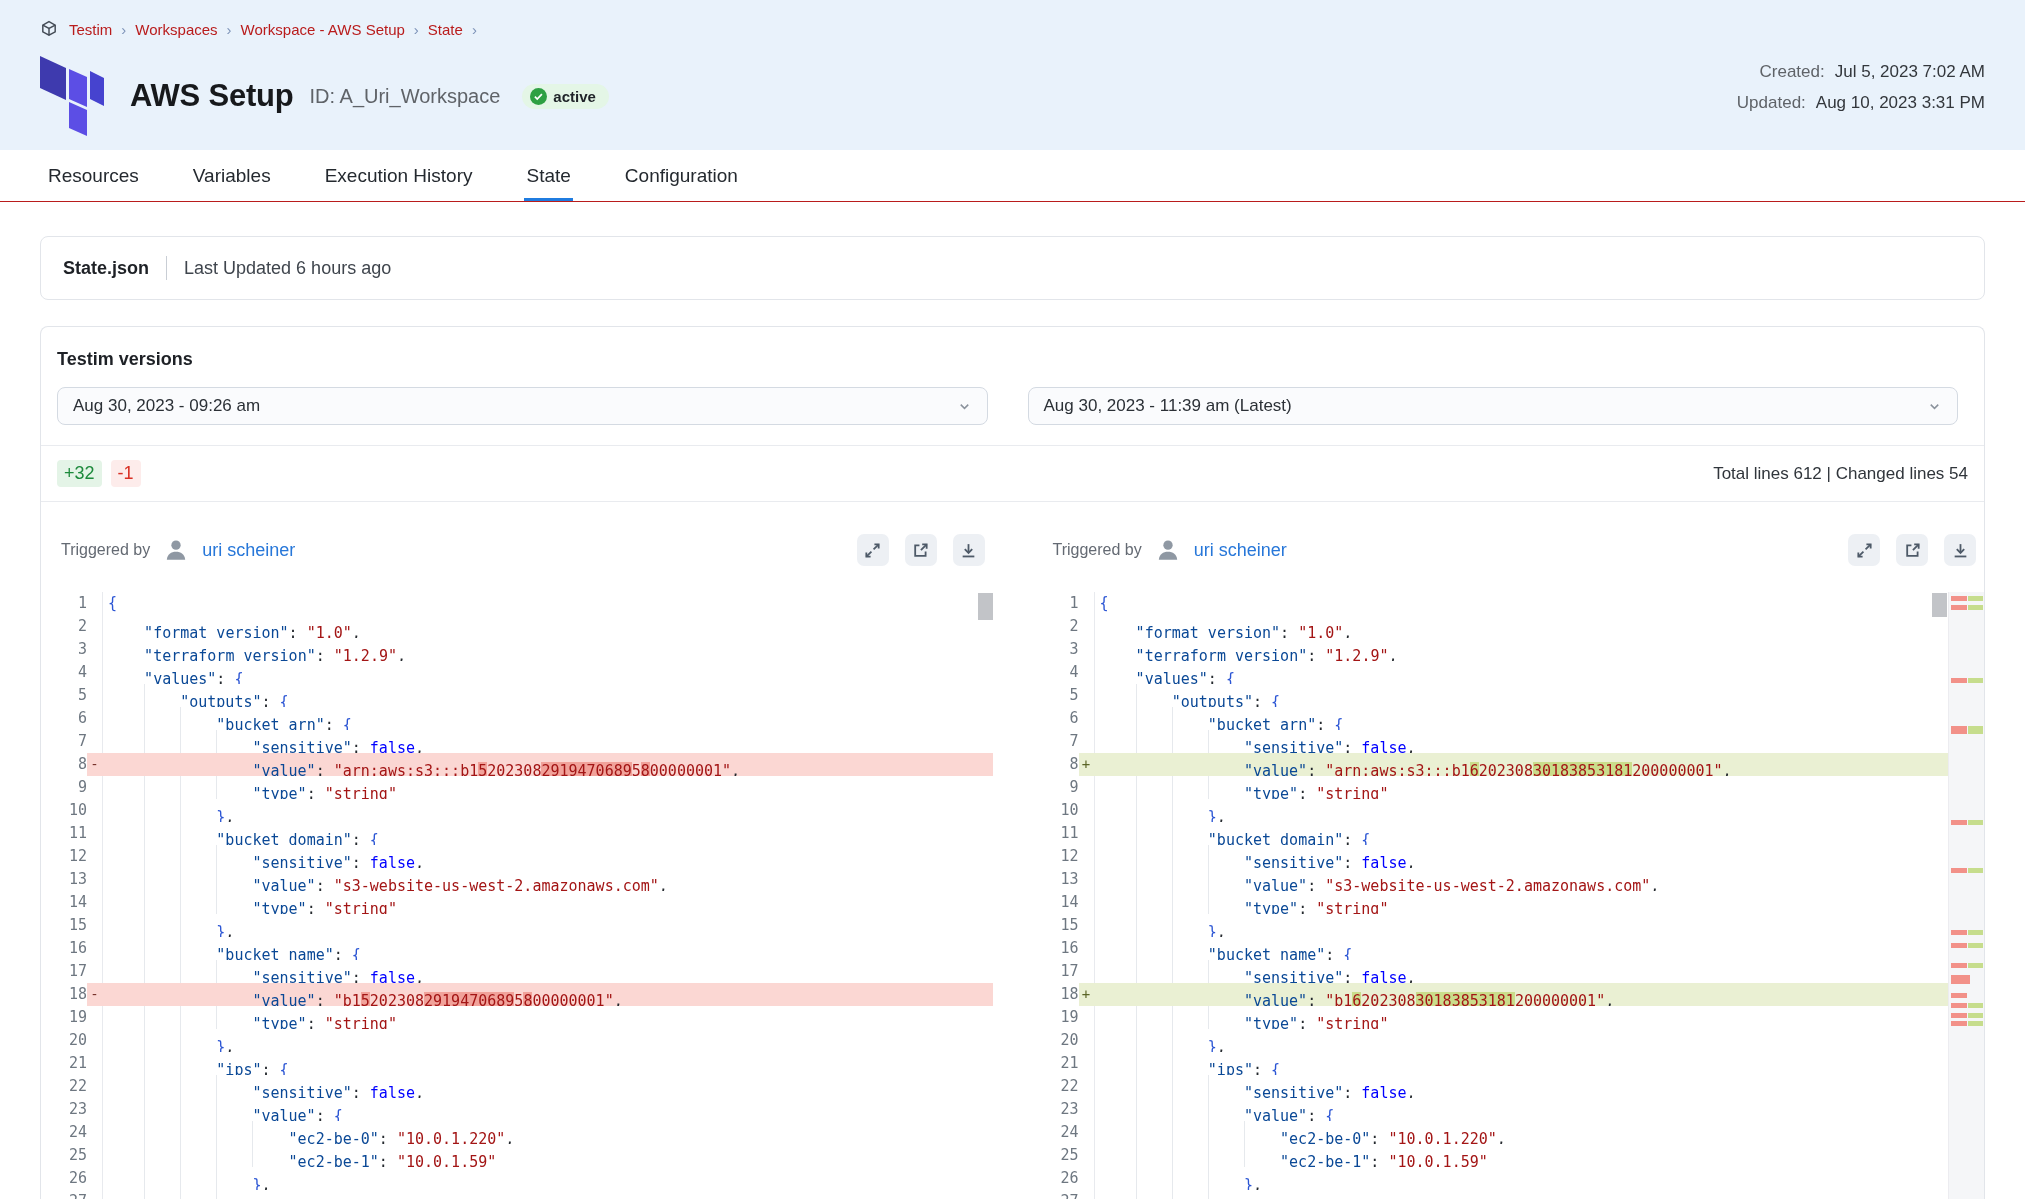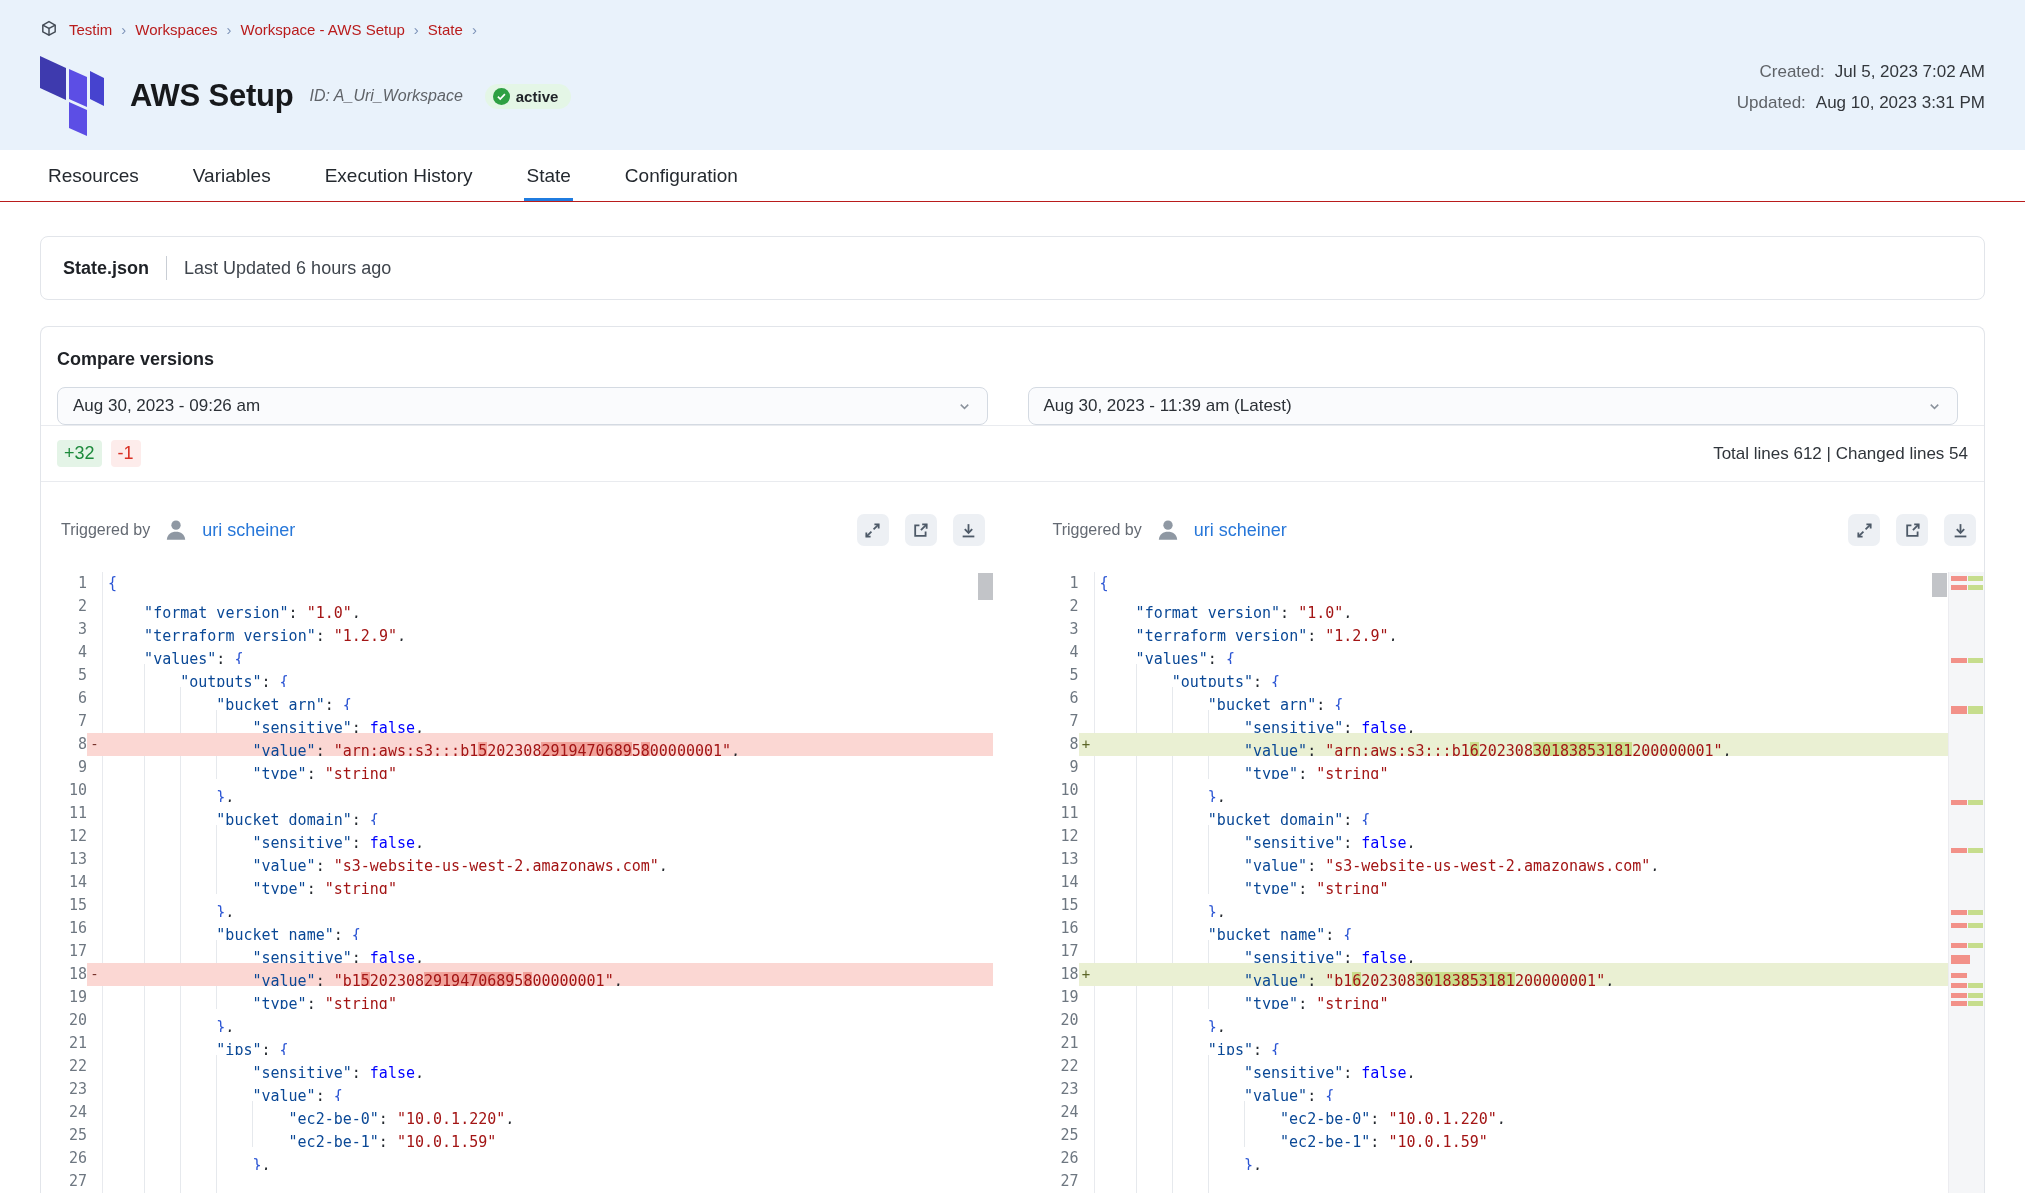--- a/index.html
+++ b/index.html
@@ -15,21 +15,21 @@
   .bc-icon { display:flex; margin-right:2px; }
   .title-row { display:flex; align-items:flex-start; margin-top:14px; }
   .logo { width:64px; height:82px; position:relative; margin-right:26px; flex:none; }
   .logo div { position:absolute; inset:0; }
   .lp1 { background:#3e3aae; clip-path:polygon(0 2px,26px 14px,26px 46px,0 34px); }
   .lp2 { background:#5c4ee5; clip-path:polygon(29px 15px,47px 23px,47px 53px,29px 45px); }
   .lp4 { background:#4643cf; clip-path:polygon(50px 17px,64px 24px,64px 52px,50px 45px); }
   .lp3 { background:#5c4ee5; clip-path:polygon(29px 48px,47px 56px,47px 82px,29px 74px); }
   .title-group { display:flex; align-items:center; margin-top:24px;text-align:center; }
   .page-title { font-size:31px; font-weight:600; color:#17191c; letter-spacing:-0.2px; }
-  .ws-id { font-size:16px; color:#5f6368; margin-left:16px;font-style:italic; }
+  .ws-id { font-size:20px; color:#5f6368; margin-left:16px; }
   .status-badge { margin-left:22px; background:#e4f6e6; border-radius:13px; padding:4px 13px 4px 8px; display:flex; align-items:center; gap:6px; }
   .status-badge .txt { font-size:15px; font-weight:700; color:#1f2328; }
   .meta { margin-left:auto; display:flex; flex-direction:column; gap:11px; align-items:flex-end; padding-top:8px; font-size:17px; }
   .meta-row { display:flex; gap:10px; }
   .meta-label { color:#5f6368; }
   .meta-value { color:#33373c; }
 
   
   .tabbar { background:#fff; border-bottom:1px solid #b91c1c; padding:0 46px; display:flex; gap:50px; height:52px; }
   .tab { display:flex; align-items:center; font-size:19px; color:#24292f; border-bottom:3px solid transparent; padding:3px 2px 0 2px; cursor:pointer; }
@@ -38,21 +38,21 @@
   
   .content { padding:34px 40px 0 40px; }
   .card { border:1px solid #e2e5ea; border-radius:8px; background:#fff; }
   .filebar { height:64px; display:flex; align-items:center; padding:0 22px; margin-bottom:26px; }
   .fname { font-weight:700; font-size:18px; color:#1e2126; }
   .vbar { width:1px; height:24px; background:#c9ced5; margin:0 17px; }
   .lastupd { font-size:18px; color:#3f454d; }
 
   .main-card { padding-top:22px; border-bottom:none; border-bottom-left-radius:0; border-bottom-right-radius:0; }
   .compare-h { font-size:18px; font-weight:700; color:#1e2126; padding:0 16px; margin-bottom:17px; }
-  .selects-row { display:flex; gap:40px; padding:0 26px 0 16px; }
+  .selects-row { display:flex; gap:40px; padding:0 26px 0 16px; margin-bottom:20px; }
   .select { flex:1; height:38px; border:1px solid #d4dae2; border-radius:8px; background:#fafbfd; display:flex; align-items:center; justify-content:space-between; padding:0 15px; font-size:17px; color:#2b3036; cursor:pointer; }
   .divider { height:1px; background:#e9ebef; }
   .stats-row { display:flex; align-items:center; justify-content:space-between; padding:14px 16px; }
   .badges { display:flex; gap:9px; }
   .badge-add { color:#1d8a3c; background:#e4f4e7; padding:3px 7px; border-radius:4px; font-size:18px; }
   .badge-del { color:#d93025; background:#fdeceb; padding:3px 7px; border-radius:4px; font-size:18px; }
   .totals { font-size:17px; color:#30353b; }
 
   
   .panes-row { display:flex; gap:40px; }
@@ -159,21 +159,21 @@
 
   <div class="content">
 
     <div class="card filebar">
       <span class="fname">State.json</span>
       <span class="vbar"></span>
       <span class="lastupd">Last Updated 6 hours ago</span>
     </div>
 
     <div class="card main-card">
-      <div class="compare-h">Compare versions</div>
+      <div class="compare-h">Testim versions</div>
       <div class="selects-row" id="selects-row">
           <div class="select">
             <span>Aug 30, 2023 - 09:26 am</span>
             <svg width="15" height="15" viewBox="0 0 16 16" fill="none" stroke="#8a929c" stroke-width="1.6">
               <path d="M4 6l4 4 4-4"></path>
             </svg>
           </div>
           <div class="select">
             <span>Aug 30, 2023 - 11:39 am (Latest)</span>
             <svg width="15" height="15" viewBox="0 0 16 16" fill="none" stroke="#8a929c" stroke-width="1.6">

